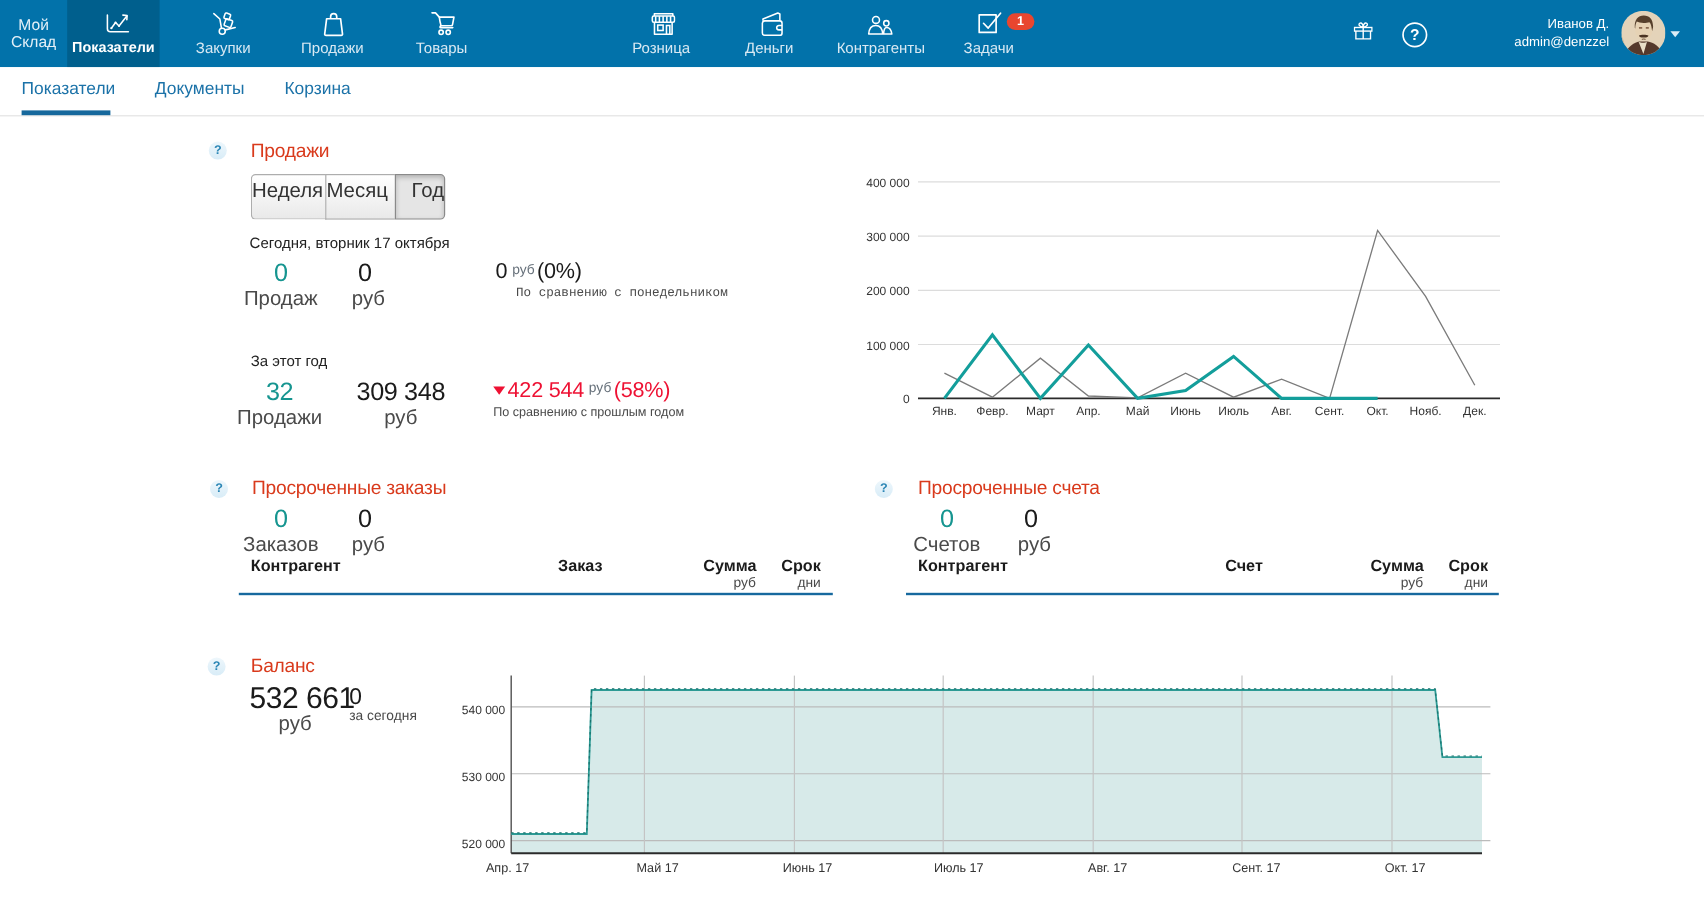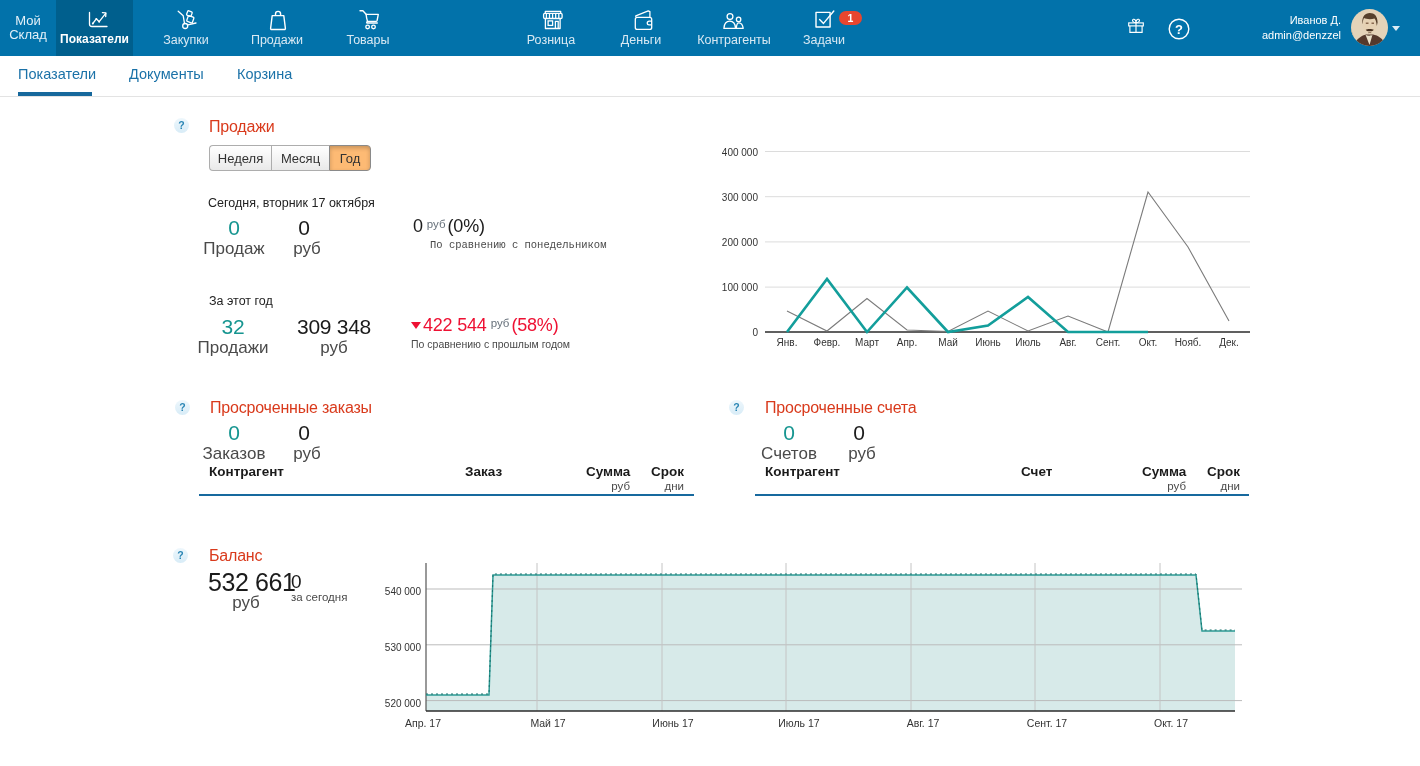--- a/index.html
+++ b/index.html
@@ -36,24 +36,24 @@
 .cmp .rub { font-size:11.5px; letter-spacing:0; vertical-align:4px; margin-left:4px; margin-right:2px; color:#66707a; }
 .cmp-sub { position:absolute; font-size:10.5px; line-height:1; color:#4a4a4a; white-space:nowrap; }
 .red { color:#ee1133; }
 .tri { display:inline-block; width:0; height:0; border-left:5px solid transparent; border-right:5px solid transparent; border-top:7.5px solid #ee1133; margin-right:2px; vertical-align:2.5px; }
 .thead { position:absolute; font-size:13.5px; line-height:1; font-weight:bold; color:#1b1b1b; white-space:nowrap; }
 .tsub { position:absolute; font-size:11.5px; line-height:1; color:#4a4a4a; }
 .tline { position:absolute; height:2px; background:#17699e; }
 
 
 .btngroup { position:absolute; left:209px; top:145px; height:26px; }
-.btn { display:inline-block; float:left; box-sizing:border-box; height:26px; line-height:25px; text-align:center; font-size:13px; color:#333; background:linear-gradient(#ffffff,#e9e9e9); border:1px solid #adadad; border-right:none; }
+.btn { display:inline-block; float:left; box-sizing:border-box; height:38px; line-height:25px; font-size:17px; color:#333; background:linear-gradient(#ffffff,#e9e9e9); border:1px solid #adadad; border-right:none; }
 .btn.first { border-radius:4px 0 0 4px; }
 .btn.last { border-radius:0 4px 4px 0; border-right:1px solid #888; }
-.btn.pressed { background:#fdba74; border:1px solid #8a8a8a; box-shadow:inset 0 2px 4px rgba(0,0,0,0.22); }
+.btn.pressed { background:#e5e5e5; border:1px solid #8a8a8a; box-shadow:inset 0 2px 4px rgba(0,0,0,0.22);padding-left:13px; }
 </style>
 </head>
 <body>
 <div id="page">
 
   <div class="topbar">
     <div class="logo">Мой<br>Склад</div>
 
     <div class="navitem active" style="left:56px; width:77px;">
       <svg class="ico" style="margin-left:3px;" width="22" height="22" viewBox="0 0 22 22" fill="none" stroke="#fff" stroke-width="1.3">

